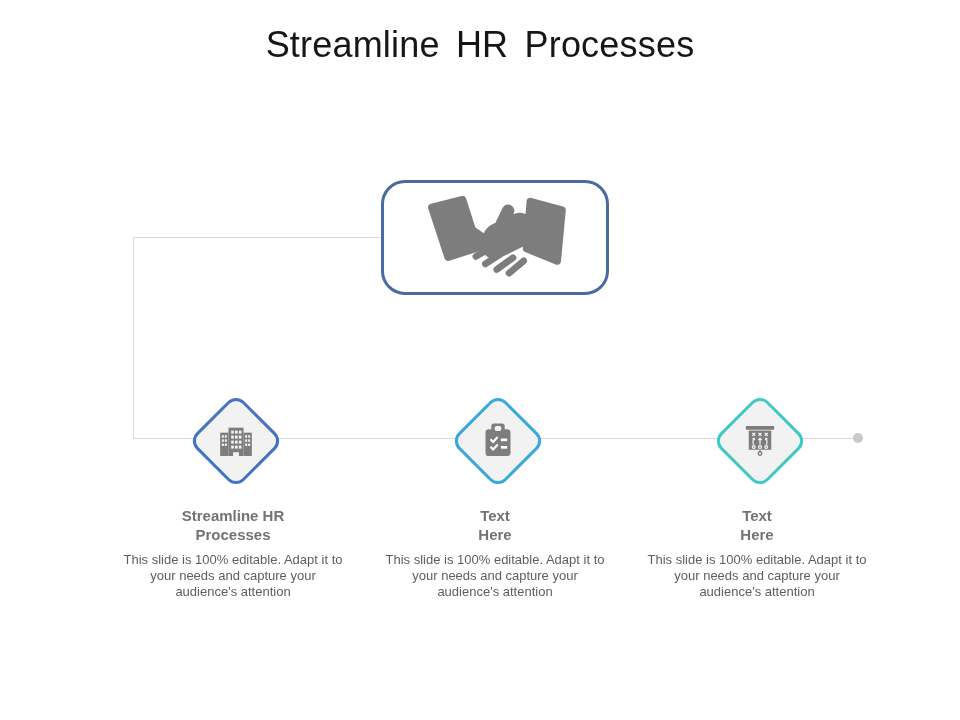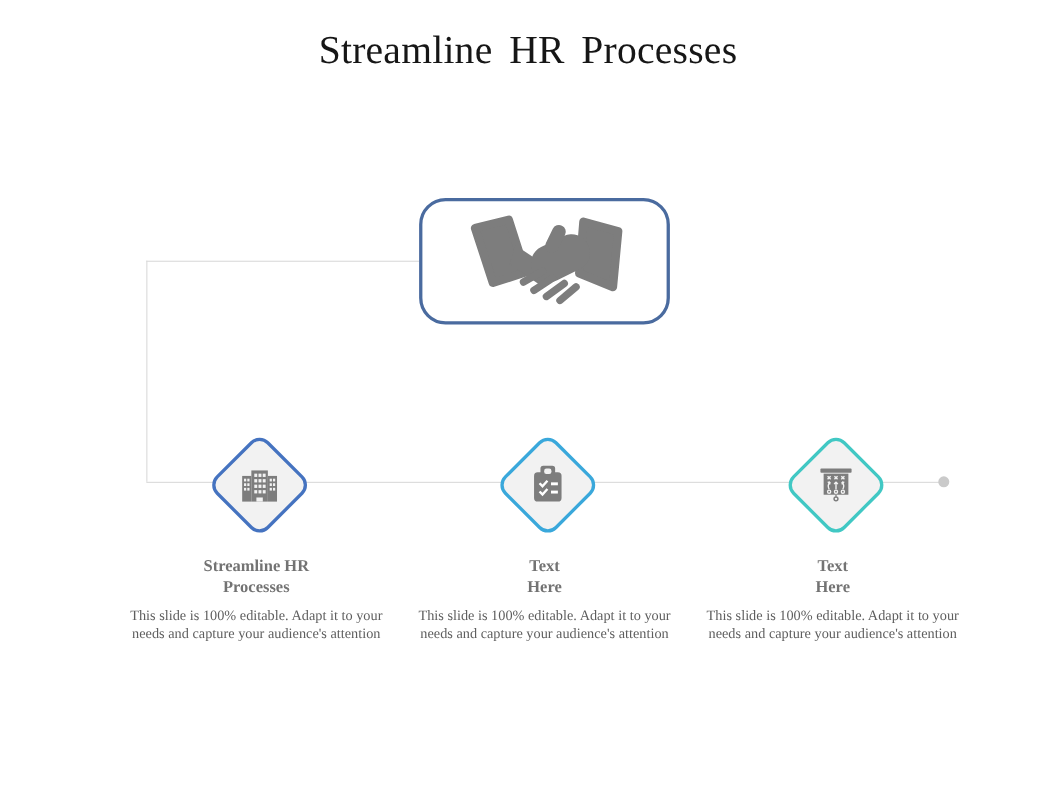--- a/index.html
+++ b/index.html
@@ -1,18 +1,18 @@
 <!DOCTYPE html>
 <html><head>
 <meta charset="utf-8">
 <style>
   html,body{margin:0;padding:0;background:#ffffff;}
   .slide{
     position:relative;width:960px;height:720px;background:#ffffff;overflow:hidden;
-    font-family:Liberation Serif, serif;
+    font-family:Liberation Sans, sans-serif;
   }
   .title{
     position:absolute;top:24px;left:0;width:960px;text-align:center;
     font-size:36px;font-weight:400;color:#161616;letter-spacing:.2px;word-spacing:6px;
   }
   
   .hero-card{
     position:absolute;left:381px;top:180px;width:228px;height:115px;box-sizing:border-box;
     background:#ffffff;border:3px solid #4a6b9f;border-radius:24px;
     display:flex;align-items:center;justify-content:center;z-index:3;

